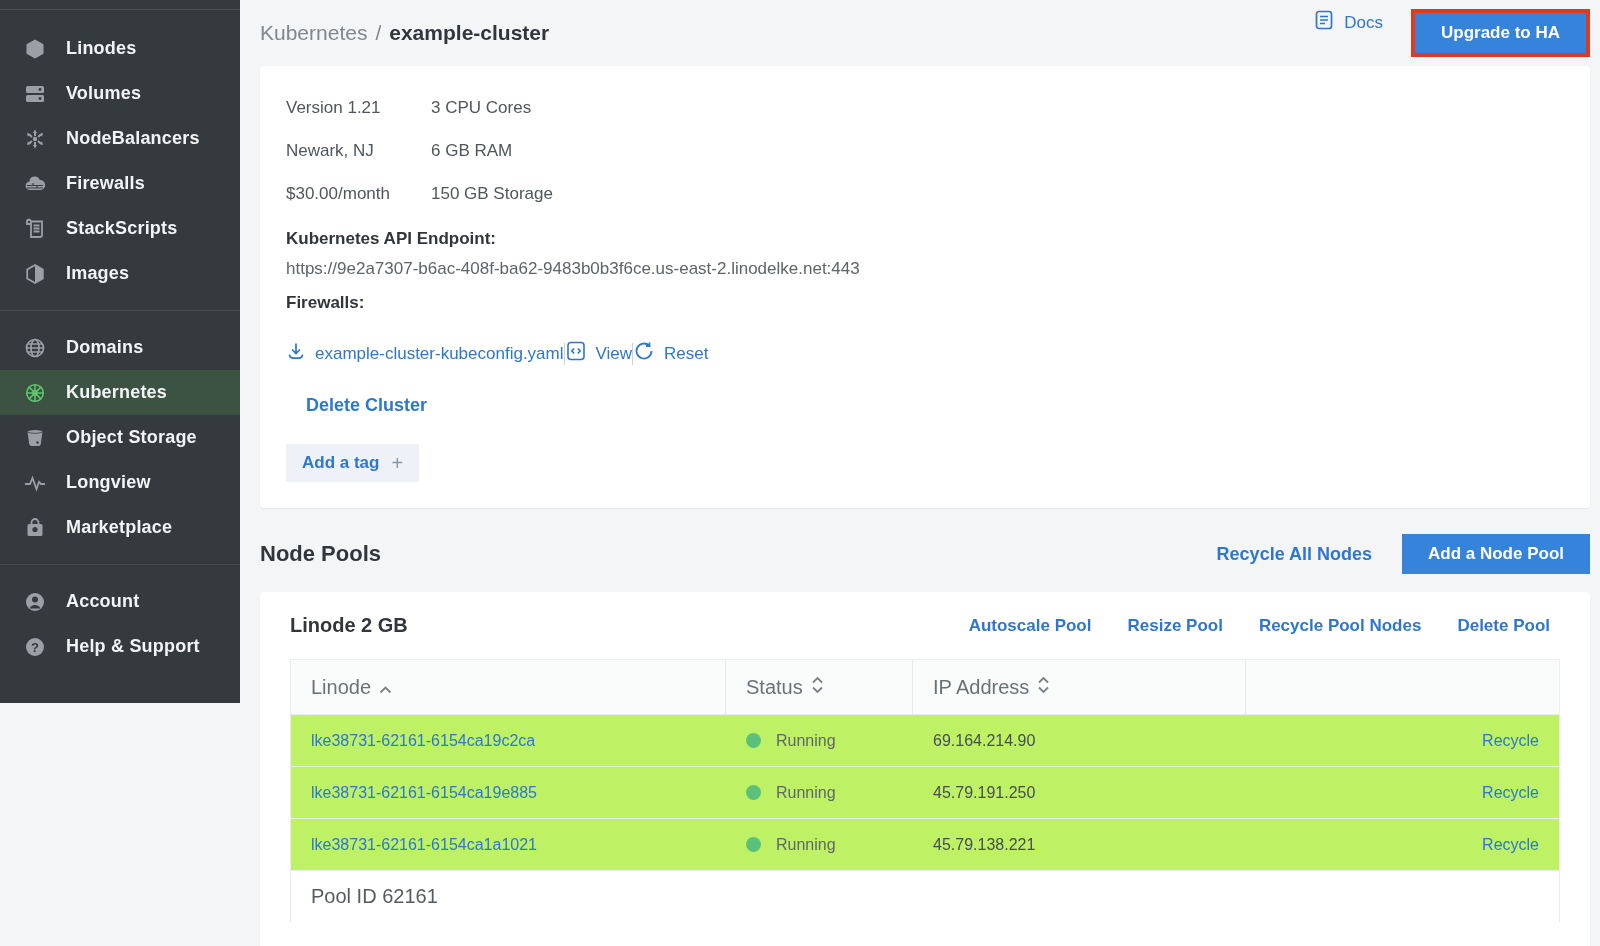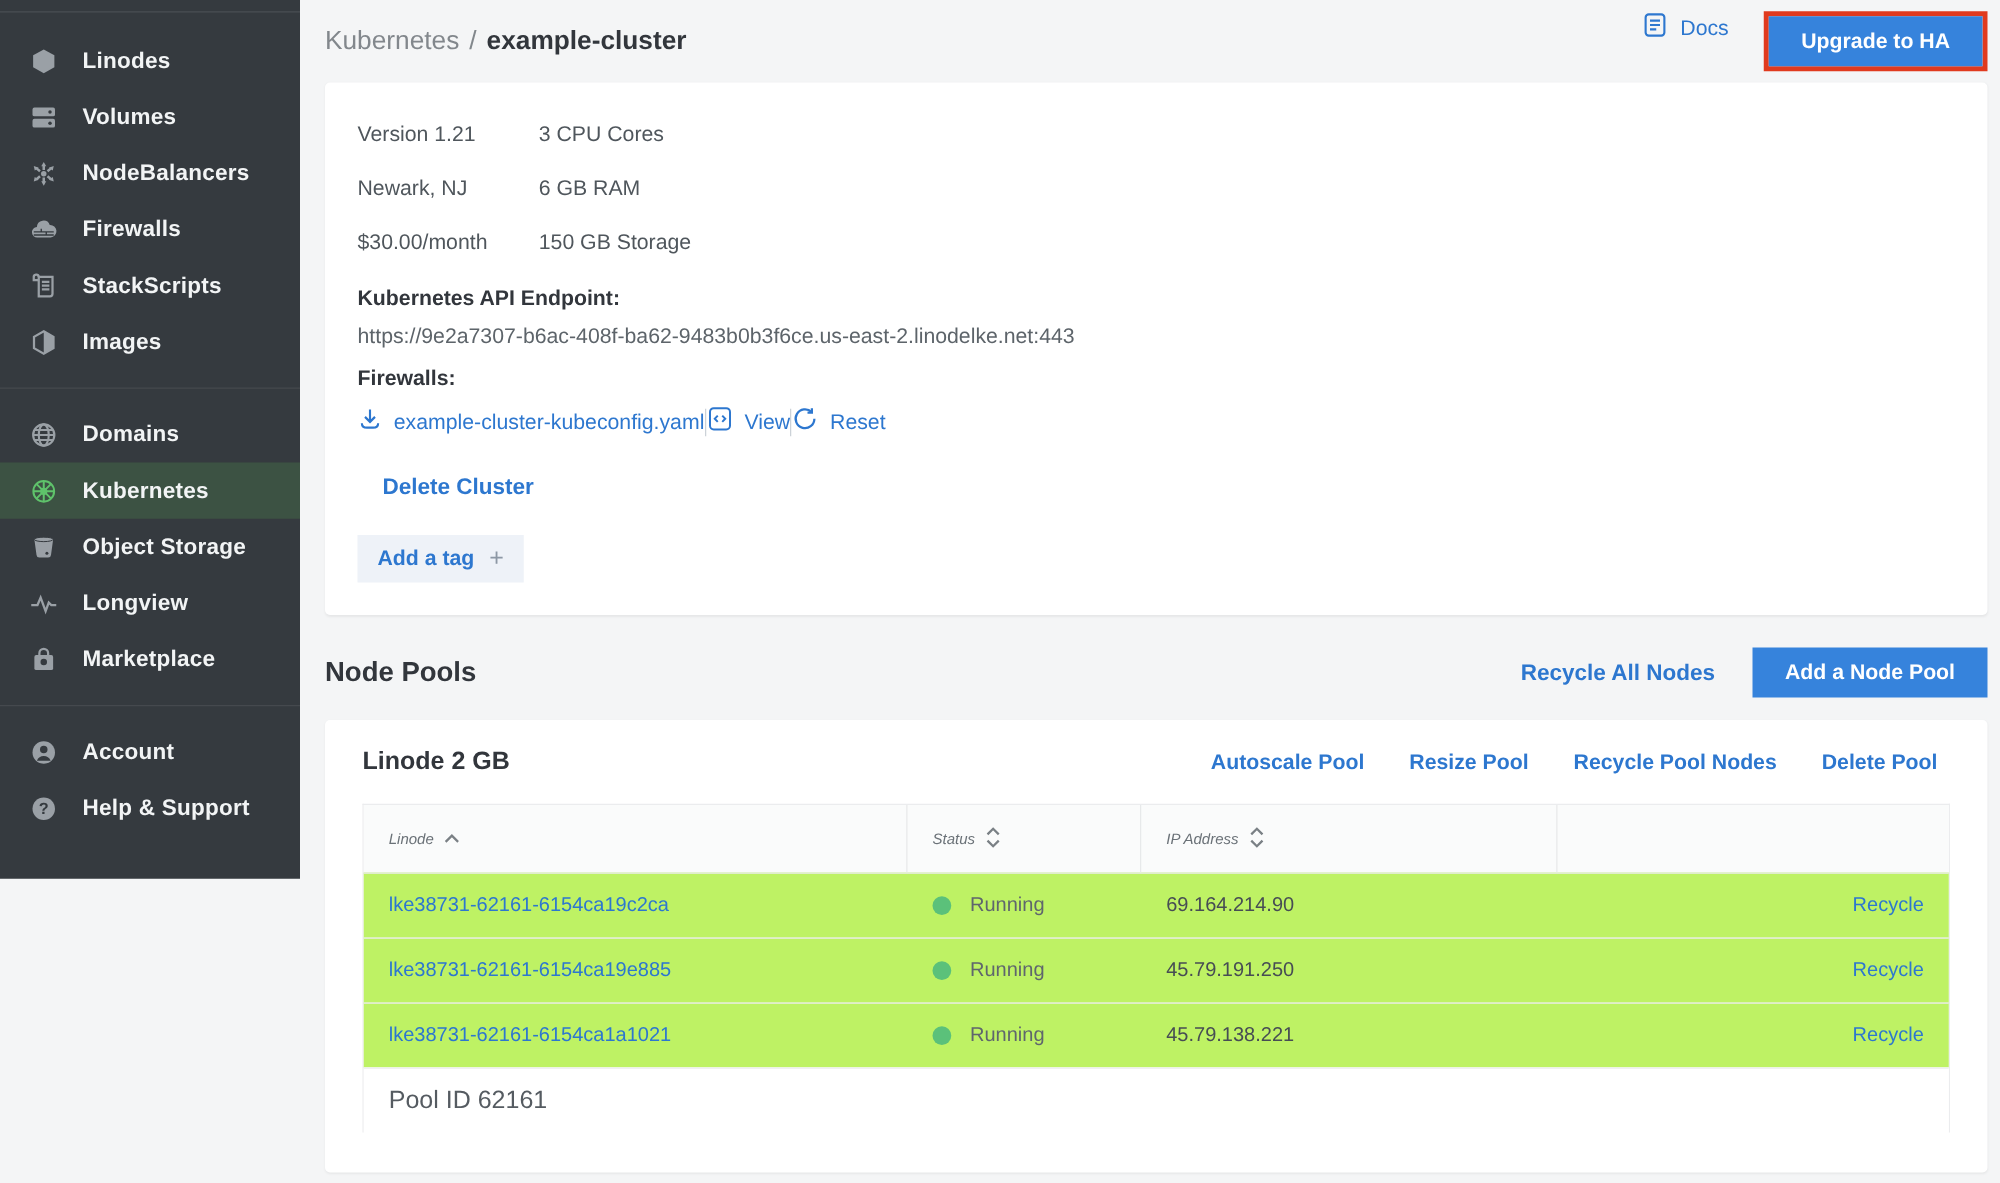--- a/index.html
+++ b/index.html
@@ -50,21 +50,21 @@
   
   .card { background:#fff; border-radius:4px; box-shadow:0 1px 2px rgba(0,0,0,.06); }
 
   .summary-card { padding:20px 26px 26px 26px; }
   .summary-grid { display:grid; grid-template-columns:145px auto; row-gap:0; width:420px; }
   .summary-cell { font-size:17px; color:#4f565c; line-height:43px; height:43px; }
 
   .block-label { font-size:17px; font-weight:bold; color:var(--text-dark,#32363c); margin-top:14px; }
   .endpoint-url { font-size:17px; color:#5d646a; margin-top:10px; }
 
-  .kubeconfig-row { display:flex; align-items:center; gap:0; margin-top:11px; }
+  .kubeconfig-row { display:flex; align-items:center; gap:0; margin-top:27px; }
   .kc-link { display:flex; align-items:center; gap:9px; color:var(--link-blue,#2d77cf);
              font-size:17px; text-decoration:none; cursor:pointer; }
   .pipe { width:1px; height:22px; background:#ccd2d8; }
 
   .delete-cluster { display:inline-block; margin:28px 16px 0 20px; color:var(--link-blue,#2d77cf);
                     font-size:18px; font-weight:bold; text-decoration:none; cursor:pointer; }
 
   .tag-chip { display:inline-flex; align-items:center; gap:12px; margin-top:28px;
               background:#eef2f8; padding:9px 16px; cursor:pointer; }
   .tag-chip .chip-label { color:var(--link-blue,#2d77cf); font-size:17px; font-weight:bold; }
@@ -80,21 +80,21 @@
   .pool-card { margin-top:8px; height:362px; overflow:hidden; padding:0; }
   .pool-header { display:flex; align-items:center; justify-content:space-between; padding:22px 40px 18px 30px; }
   .pool-title { font-size:20px; font-weight:bold; color:var(--text-dark,#32363c); }
   .pool-actions { display:flex; align-items:center; gap:36px; }
   .pool-actions a { color:var(--link-blue,#2d77cf); font-size:17px; font-weight:bold; text-decoration:none; cursor:pointer; }
 
   .ptable { margin:4px 30px 0 30px; border:1px solid #ebecee; border-bottom:none; }
   .trow, .thead, .tfoot { display:grid; grid-template-columns:435px 187px 333px 1fr; align-items:center; }
   .thead { background:#fafbfb; height:54px; }
   .thead .th { height:100%; display:flex; align-items:center; gap:8px; padding:0 20px;
-               font-size:12px; color:#6a7177; border-right:1px solid #e7e9ea; cursor:pointer;font-style:italic; }
+               font-size:20px; color:#6a7177; border-right:1px solid #e7e9ea; cursor:pointer; }
   .thead .th:last-child { border-right:none; }
   .trow { height:52px; border-top:1px solid #ebecee; background:#bef264; }
   .trow .td { padding:0 20px; font-size:16px; }
   .cell-link { color:var(--link-blue,#2d77cf); text-decoration:none; cursor:pointer; }
   .status-cell { display:flex; align-items:center; gap:15px; color:#5f666d; }
   .dot { width:15px; height:15px; border-radius:50%; background:var(--status-green,#5bc17a); }
   .ip-cell { color:#474d54; }
   .action-cell { text-align:right; }
   .tfoot { border-top:1px solid #ebecee; height:52px; background:#fff; }
   .tfoot span { padding:0 20px; font-size:20px; color:#555b61; }

